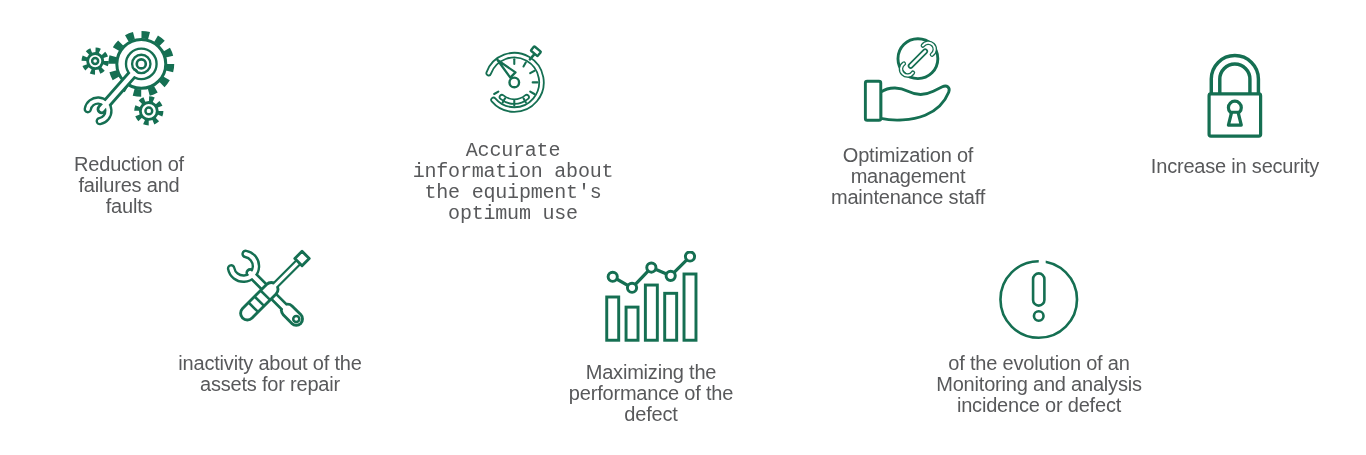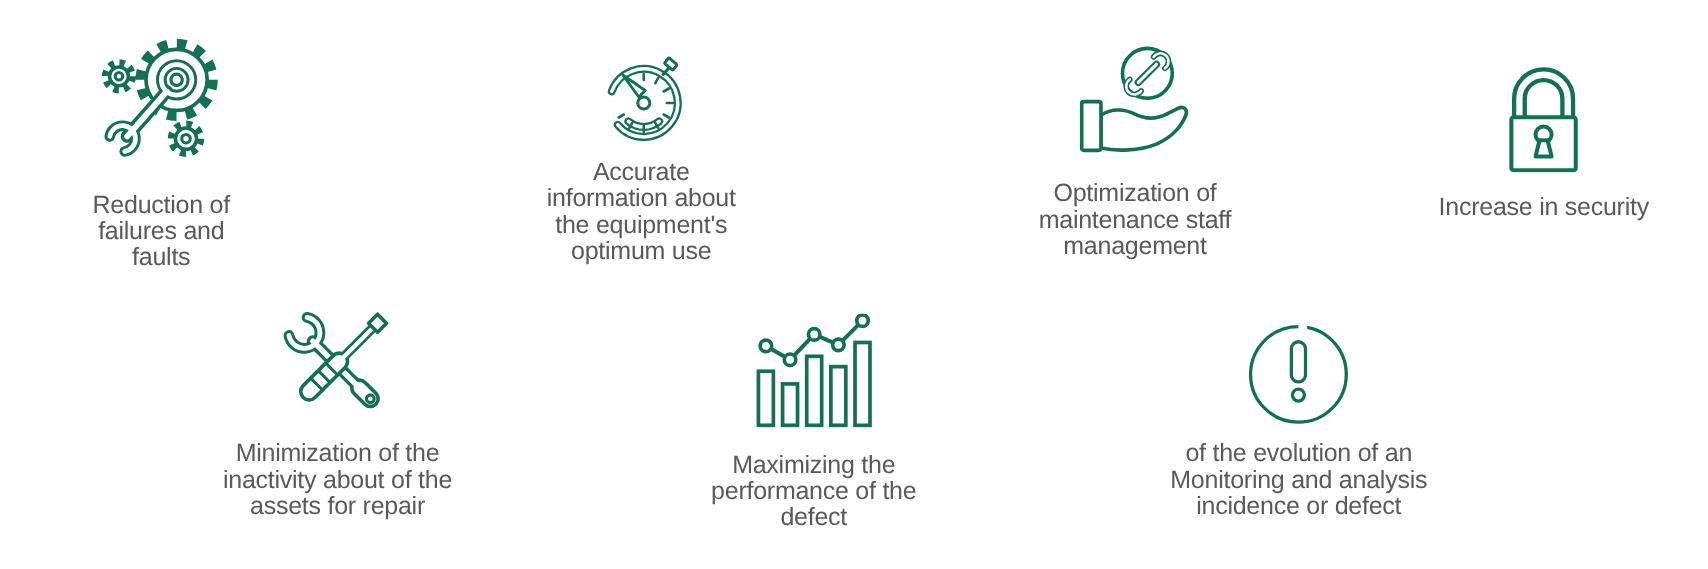--- a/index.html
+++ b/index.html
@@ -74,21 +74,21 @@
         <line x1="75" y1="58" x2="81" y2="58"></line>
         <line x1="71.9" y1="69.5" x2="77.1" y2="72.5"></line>
         <line x1="63.5" y1="77.9" x2="66.5" y2="83.1"></line>
         <line x1="52" y1="81" x2="52" y2="87"></line>
         <line x1="40.5" y1="77.9" x2="37.5" y2="83.1"></line>
         <line x1="32.1" y1="69.5" x2="26.9" y2="72.5"></line>
       </g>
       <path d="M 31,30 L 47,52 L 53.5,45.5 Z" fill="#fff" stroke="currentColor" stroke-width="2.8" stroke-linejoin="round"></path>
       <circle cx="52" cy="58" r="6" fill="#fff" stroke="currentColor" stroke-width="3"></circle>
     </svg>
-    <div class="label" style="margin-top:12px;">
+    <div class="label" style="margin-top:24px;font-family:Liberation Mono, monospace;">
       <div>Accurate</div>
       <div>information about</div>
       <div>the equipment's</div>
       <div>optimum use</div>
     </div>
   </div>
 
   <div class="item" style="left:908px;top:36px;">
     <svg class="icon" width="96" height="87" viewBox="0 0 106 96">
       <circle cx="64" cy="25" r="22" fill="none" stroke="currentColor" stroke-width="3.2"></circle>
@@ -98,22 +98,22 @@
         <path d="M 69.5,10.5 A 7.2 7.2 0 1 1 79.5,20.5" stroke="currentColor" stroke-width="5"></path>
         <path d="M 56,33 L 72,17" stroke="#fff" stroke-width="2.8"></path>
         <path d="M 58.5,40.5 A 7.2 7.2 0 1 1 48.5,30.5" stroke="#fff" stroke-width="2.2"></path>
         <path d="M 69.5,10.5 A 7.2 7.2 0 1 1 79.5,20.5" stroke="#fff" stroke-width="2.2"></path>
       </g>
       <path d="M 23,62 C 33,55 45,57 53,61 C 63,66 73,65 81,61 L 91,56 C 96,53.5 100,57 98,62 C 94,72 85,82 72,87.5 C 57,93.5 37,94 23,91 Z" fill="#fff" stroke="currentColor" stroke-width="3.2" stroke-linejoin="round"></path>
       <rect x="6" y="50" width="17" height="43" rx="2" fill="#fff" stroke="currentColor" stroke-width="3.2"></rect>
     </svg>
     <div class="label" style="margin-top:22px;">
       <div>Optimization of</div>
+      <div>management</div>
       <div>maintenance staff</div>
-      <div>management</div>
     </div>
   </div>
 
   <div class="item" style="left:1235px;top:46px;justify-content:center;">
     <svg class="icon" width="92" height="92" viewBox="0 0 100 100">
       <path d="M 29,52 L 29,36 A 21 21 0 0 1 71,36 L 71,52" fill="none" stroke="currentColor" stroke-width="13"></path>
       <path d="M 29,51 L 29,36 A 21 21 0 0 1 71,36 L 71,51" fill="none" stroke="#fff" stroke-width="5.5"></path>
       <rect x="22" y="52" width="56" height="46" rx="2" fill="#fff" stroke="currentColor" stroke-width="3.5"></rect>
       <circle cx="50" cy="67" r="7" fill="none" stroke="currentColor" stroke-width="3.5"></circle>
       <path d="M 46.5,72 L 43,86 L 57,86 L 53.5,72 Z" fill="#fff" stroke="currentColor" stroke-width="3.5" stroke-linejoin="round"></path>
@@ -141,21 +141,20 @@
         <path d="M 51,44 L 26,69" stroke="#fff" stroke-width="11"></path>
         <path d="M 83,4.5 L 90.5,12 L 83,19.5 L 75.5,12 Z" fill="#fff" stroke="currentColor" stroke-width="3" stroke-linejoin="round"></path>
         <g stroke="currentColor" stroke-width="2.6">
           <line x1="40.85" y1="46.35" x2="48.65" y2="54.15"></line>
           <line x1="34.6" y1="52.6" x2="42.4" y2="60.4"></line>
           <line x1="28.35" y1="58.85" x2="36.15" y2="66.65"></line>
         </g>
       </g>
     </svg>
     <div class="label" style="margin-top:10px;">
-      <div>Minimization of the</div>
       <div>inactivity about of the</div>
       <div>assets for repair</div>
     </div>
   </div>
 
   <div class="item" style="left:651px;top:251px;align-items:center;">
     <svg class="icon" width="97" height="92" viewBox="0 0 105 100">
       <g fill="#fff" stroke="currentColor" stroke-width="3.2">
         <rect x="4" y="50" width="13" height="47"></rect>
         <rect x="25" y="61" width="13" height="36"></rect>

